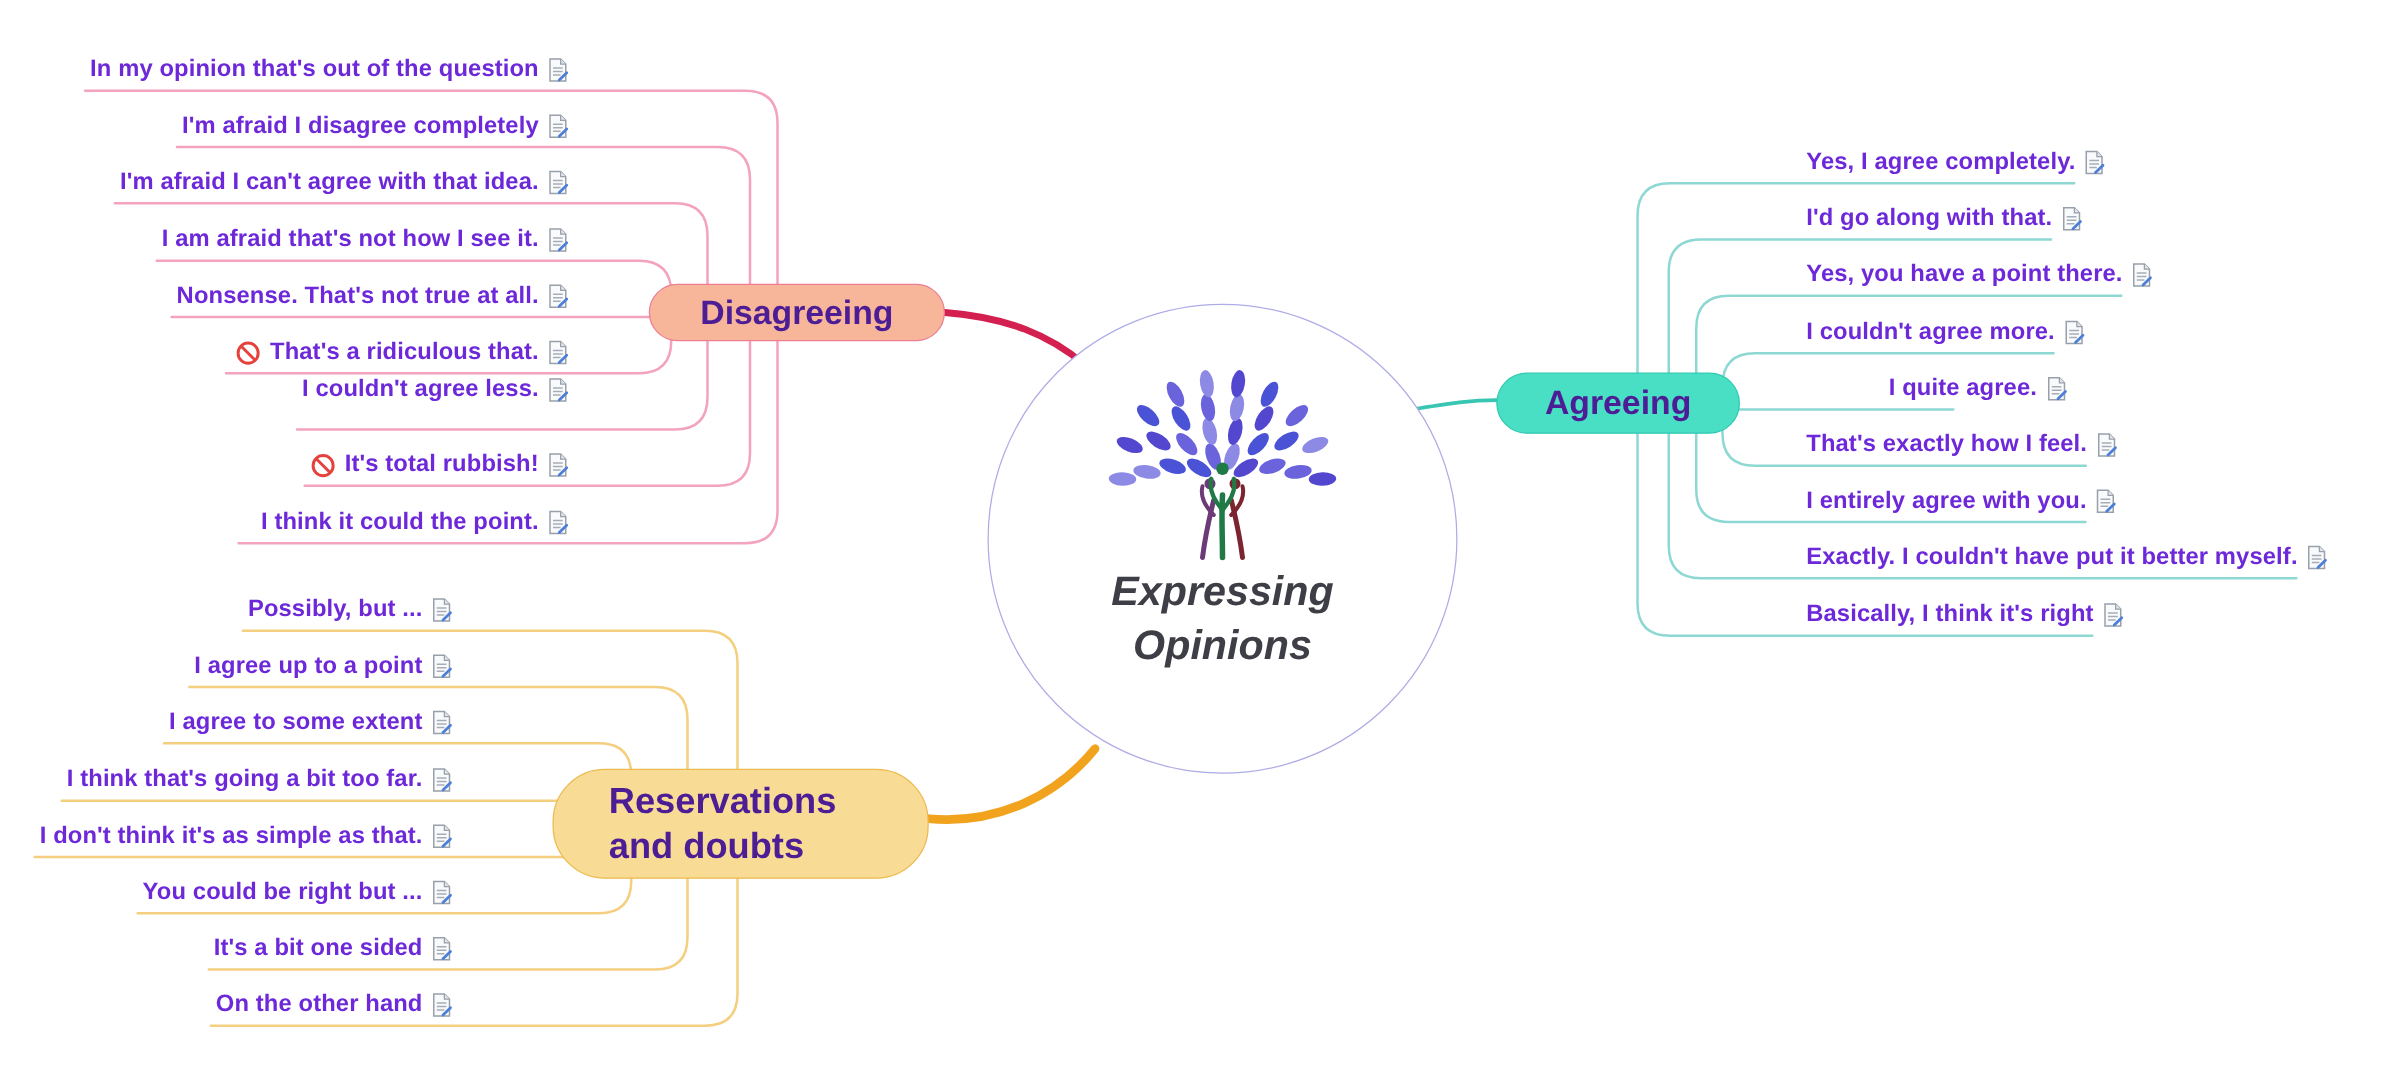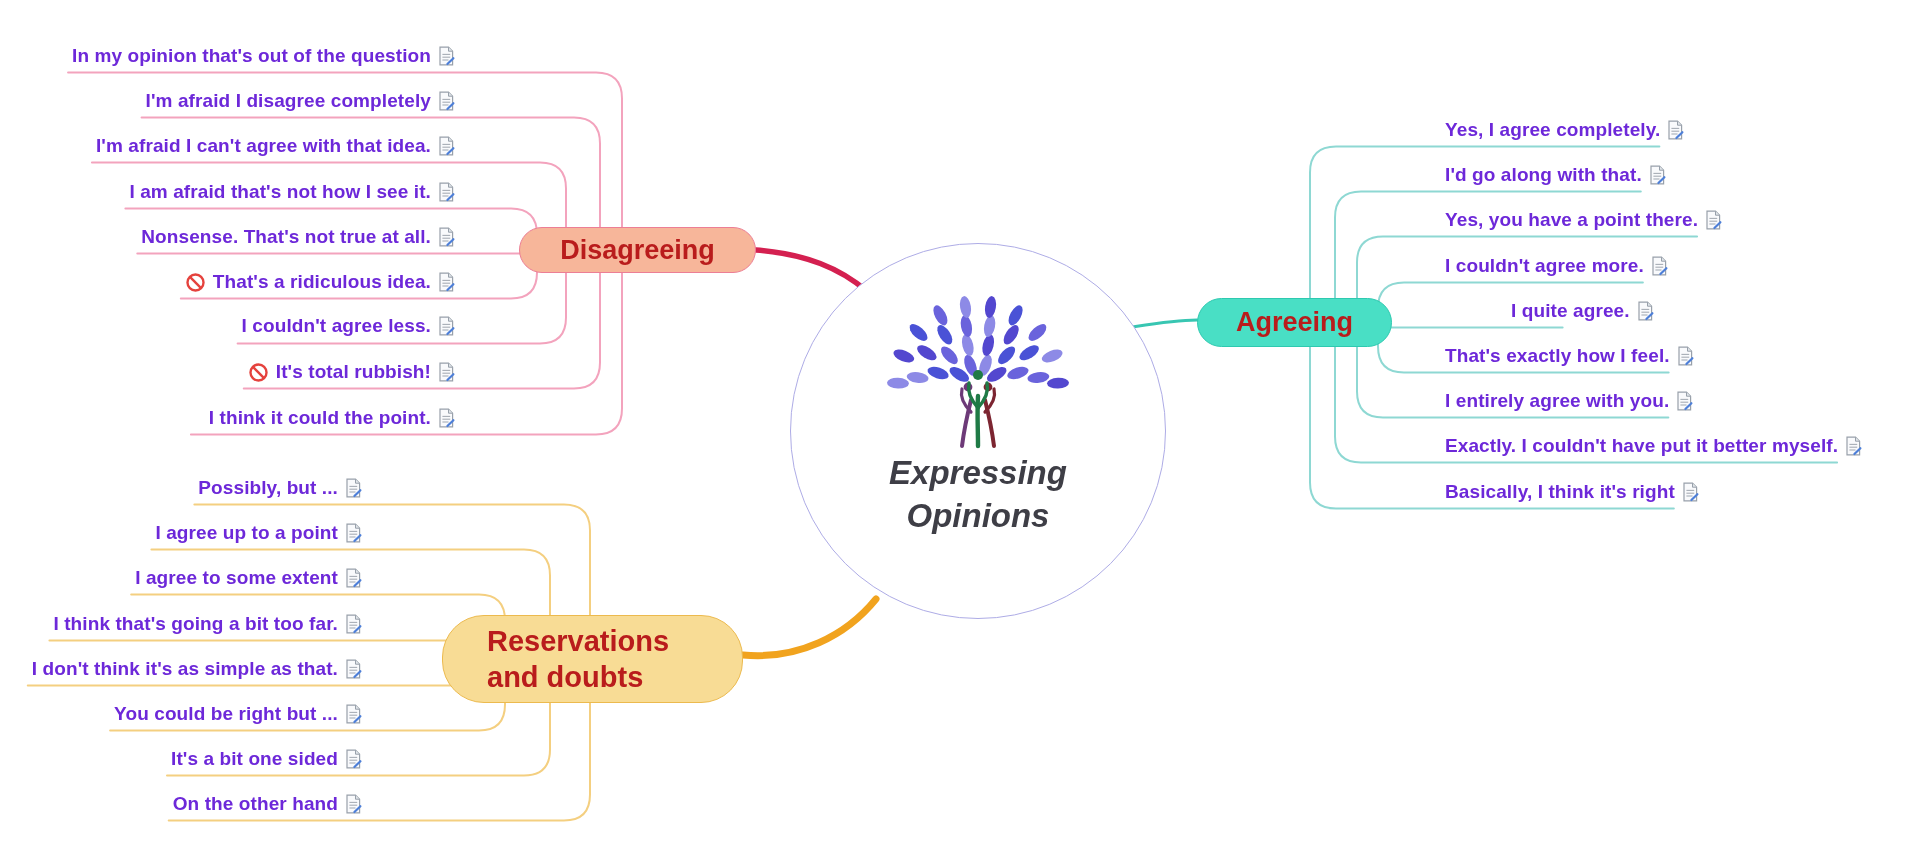--- a/index.html
+++ b/index.html
@@ -6,21 +6,21 @@
   html,body{margin:0;padding:0;background:#ffffff;}
   body{font-family:"Liberation Sans", sans-serif;}
   #canvas{position:relative;width:1920px;height:860px;overflow:hidden;background:#ffffff;}
   #lines-layer{position:absolute;left:0;top:0;z-index:1;}
   .item{position:absolute;z-index:2;height:32px;display:flex;align-items:center;gap:7px;white-space:nowrap;}
   .item-text{font-size:19px;font-weight:700;color:#6d28d9;letter-spacing:.1px;
              text-shadow:0 0 3px #fff,0 0 3px #fff;}
   .note-icon{flex:0 0 auto;}
   .prohibit-icon{flex:0 0 auto;}
   .pill{position:absolute;z-index:3;display:flex;align-items:center;justify-content:center;
-        border:1.6px solid;box-sizing:border-box;font-weight:700;color:#b91c1c;}
+        border:1.6px solid;box-sizing:border-box;font-weight:700;color:#4c1d95;}
   #pill-disagreeing{left:519px;top:227px;width:237px;height:46px;border-radius:23px;font-size:27px;}
   #pill-agreeing{left:1197px;top:298px;width:195px;height:49px;border-radius:25px;font-size:27px;}
   #pill-reservations{left:442px;top:615px;width:301px;height:88px;border-radius:42px;
         flex-direction:column;align-items:flex-start;justify-content:center;
         padding-left:44px;font-size:29px;line-height:1.25;}
   #center-node{position:absolute;z-index:3;left:790px;top:243px;width:376px;height:376px;
         border-radius:50%;background:#ffffff;border:1.6px solid #aeace6;box-sizing:border-box;
         display:flex;flex-direction:column;align-items:center;padding-top:44px;}
   .center-title{font-size:33px;font-weight:700;color:#3e3e46;line-height:1.3;text-align:center;font-style:italic;}
 </style>
@@ -178,31 +178,31 @@
     <line x1="4.4" y1="11.2" x2="12.2" y2="11.2" stroke="#a7adb6" stroke-width="1.1"></line>
     <line x1="4.4" y1="14" x2="10.5" y2="14" stroke="#a7adb6" stroke-width="1.1"></line>
     <line x1="9.4" y1="18" x2="15.4" y2="12.2" stroke="#4d7fd8" stroke-width="2.2" stroke-linecap="round"></line>
   </svg>
     </div>
     <div class="item" style="top: 266px; right: 1465px;">
       <svg class="prohibit-icon" width="21" height="21" viewBox="0 0 22 22">
     <circle cx="11" cy="11" r="8.4" fill="none" stroke="#e5423d" stroke-width="2.5"></circle>
     <line x1="5.2" y1="5.2" x2="16.8" y2="16.8" stroke="#e5423d" stroke-width="2.5"></line>
   </svg>
-      <span class="item-text">That's a ridiculous idea.</span>
-      <svg class="note-icon" width="17" height="20" viewBox="0 0 17 20">
-    <path d="M2 1.2 H10.5 L14.6 5.2 V18.8 H2 Z" fill="#f9fafc" stroke="#98a0aa" stroke-width="1.2"></path>
-    <path d="M10.5 1.2 V5.2 H14.6" fill="#e2e6eb" stroke="#98a0aa" stroke-width="1"></path>
-    <line x1="4.4" y1="8.4" x2="12.2" y2="8.4" stroke="#a7adb6" stroke-width="1.1"></line>
-    <line x1="4.4" y1="11.2" x2="12.2" y2="11.2" stroke="#a7adb6" stroke-width="1.1"></line>
-    <line x1="4.4" y1="14" x2="10.5" y2="14" stroke="#a7adb6" stroke-width="1.1"></line>
-    <line x1="9.4" y1="18" x2="15.4" y2="12.2" stroke="#4d7fd8" stroke-width="2.2" stroke-linecap="round"></line>
-  </svg>
-    </div>
-    <div class="item" style="top: 310px; right: 1465px; align-items: center;">
+      <span class="item-text">That's a ridiculous that.</span>
+      <svg class="note-icon" width="17" height="20" viewBox="0 0 17 20">
+    <path d="M2 1.2 H10.5 L14.6 5.2 V18.8 H2 Z" fill="#f9fafc" stroke="#98a0aa" stroke-width="1.2"></path>
+    <path d="M10.5 1.2 V5.2 H14.6" fill="#e2e6eb" stroke="#98a0aa" stroke-width="1"></path>
+    <line x1="4.4" y1="8.4" x2="12.2" y2="8.4" stroke="#a7adb6" stroke-width="1.1"></line>
+    <line x1="4.4" y1="11.2" x2="12.2" y2="11.2" stroke="#a7adb6" stroke-width="1.1"></line>
+    <line x1="4.4" y1="14" x2="10.5" y2="14" stroke="#a7adb6" stroke-width="1.1"></line>
+    <line x1="9.4" y1="18" x2="15.4" y2="12.2" stroke="#4d7fd8" stroke-width="2.2" stroke-linecap="round"></line>
+  </svg>
+    </div>
+    <div class="item" style="top: 296px; right: 1465px; align-items: center;">
       <span class="item-text">I couldn't agree less.</span>
       <svg class="note-icon" width="17" height="20" viewBox="0 0 17 20">
     <path d="M2 1.2 H10.5 L14.6 5.2 V18.8 H2 Z" fill="#f9fafc" stroke="#98a0aa" stroke-width="1.2"></path>
     <path d="M10.5 1.2 V5.2 H14.6" fill="#e2e6eb" stroke="#98a0aa" stroke-width="1"></path>
     <line x1="4.4" y1="8.4" x2="12.2" y2="8.4" stroke="#a7adb6" stroke-width="1.1"></line>
     <line x1="4.4" y1="11.2" x2="12.2" y2="11.2" stroke="#a7adb6" stroke-width="1.1"></line>
     <line x1="4.4" y1="14" x2="10.5" y2="14" stroke="#a7adb6" stroke-width="1.1"></line>
     <line x1="9.4" y1="18" x2="15.4" y2="12.2" stroke="#4d7fd8" stroke-width="2.2" stroke-linecap="round"></line>
   </svg>
     </div>

